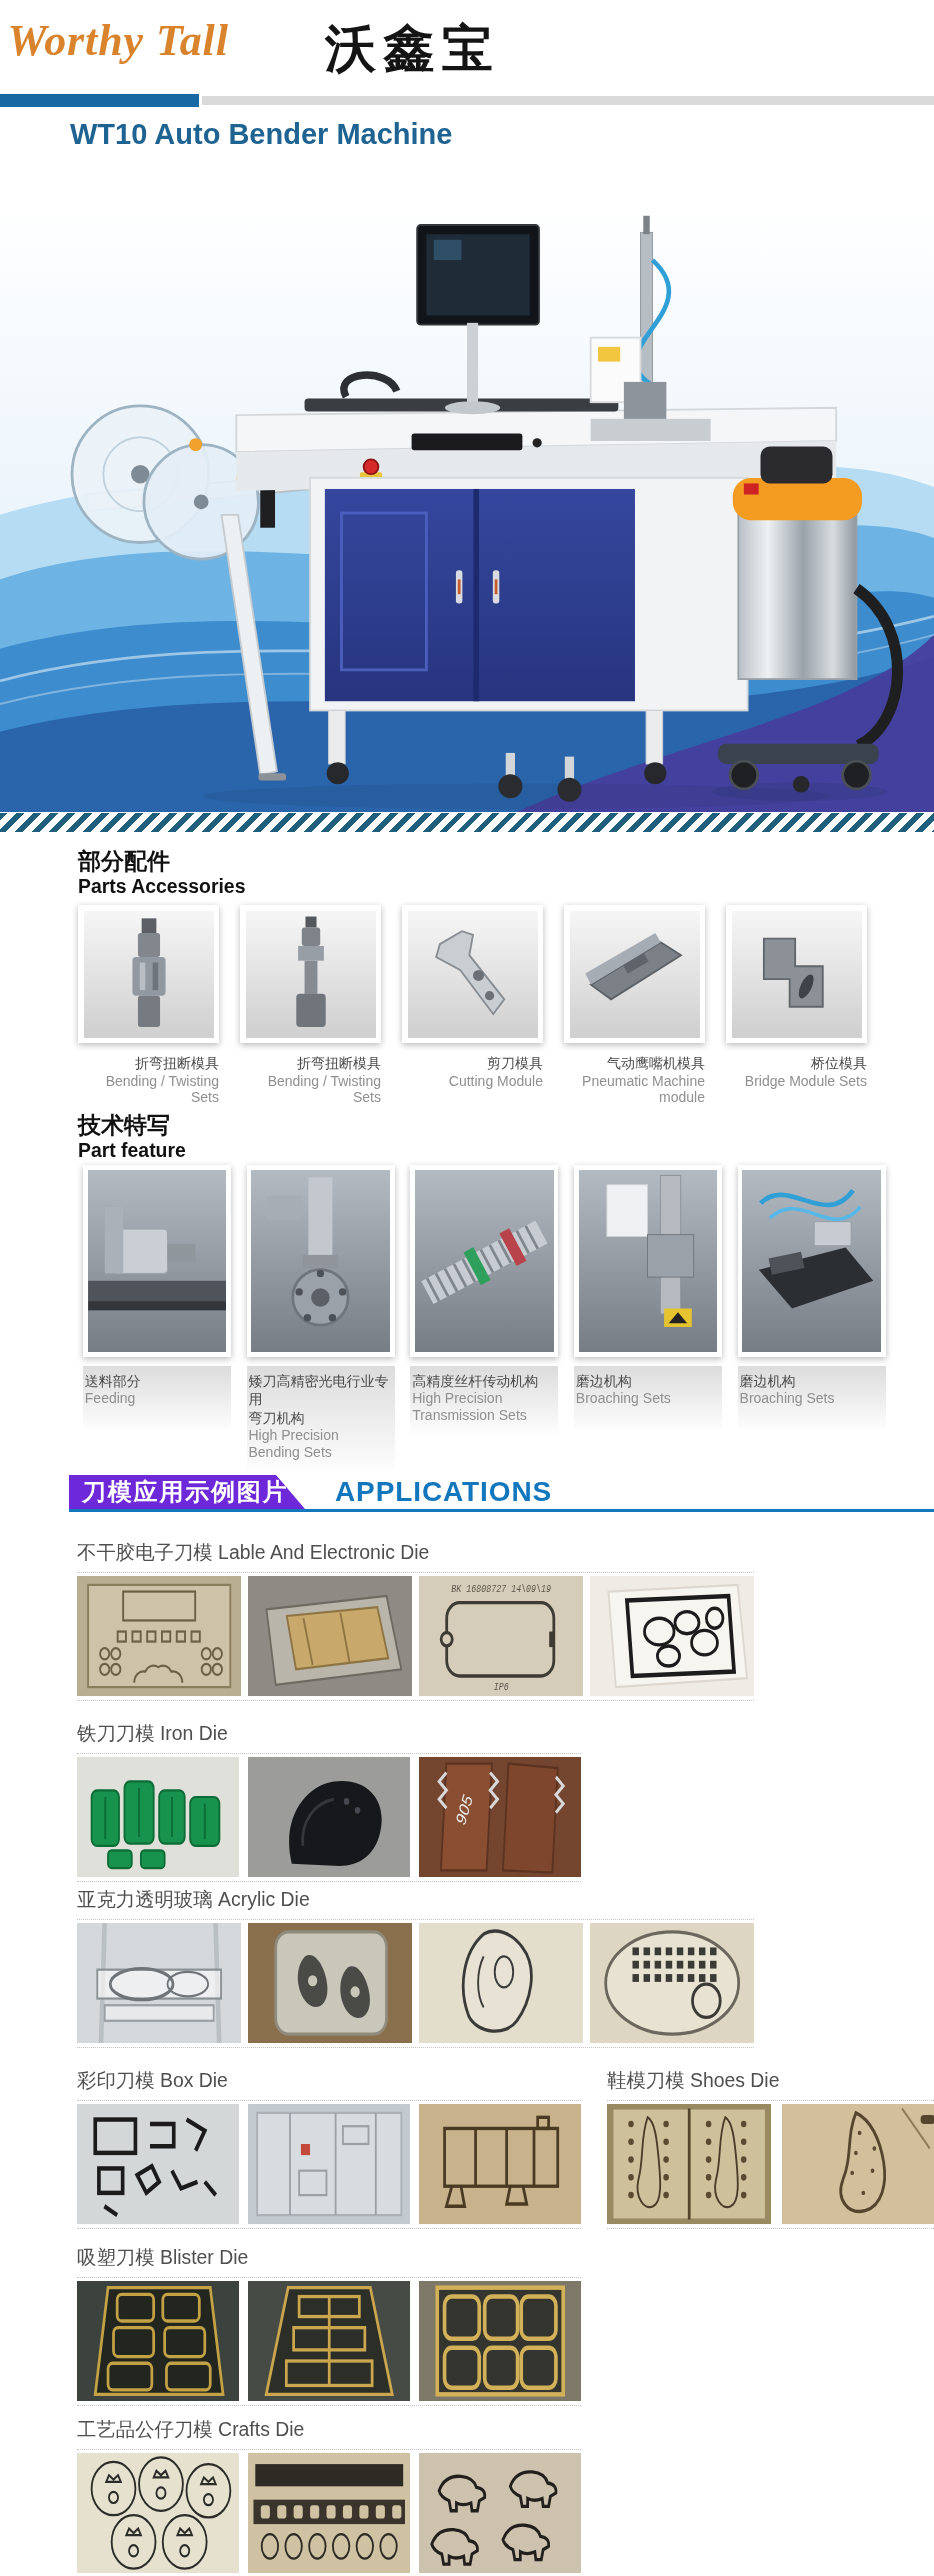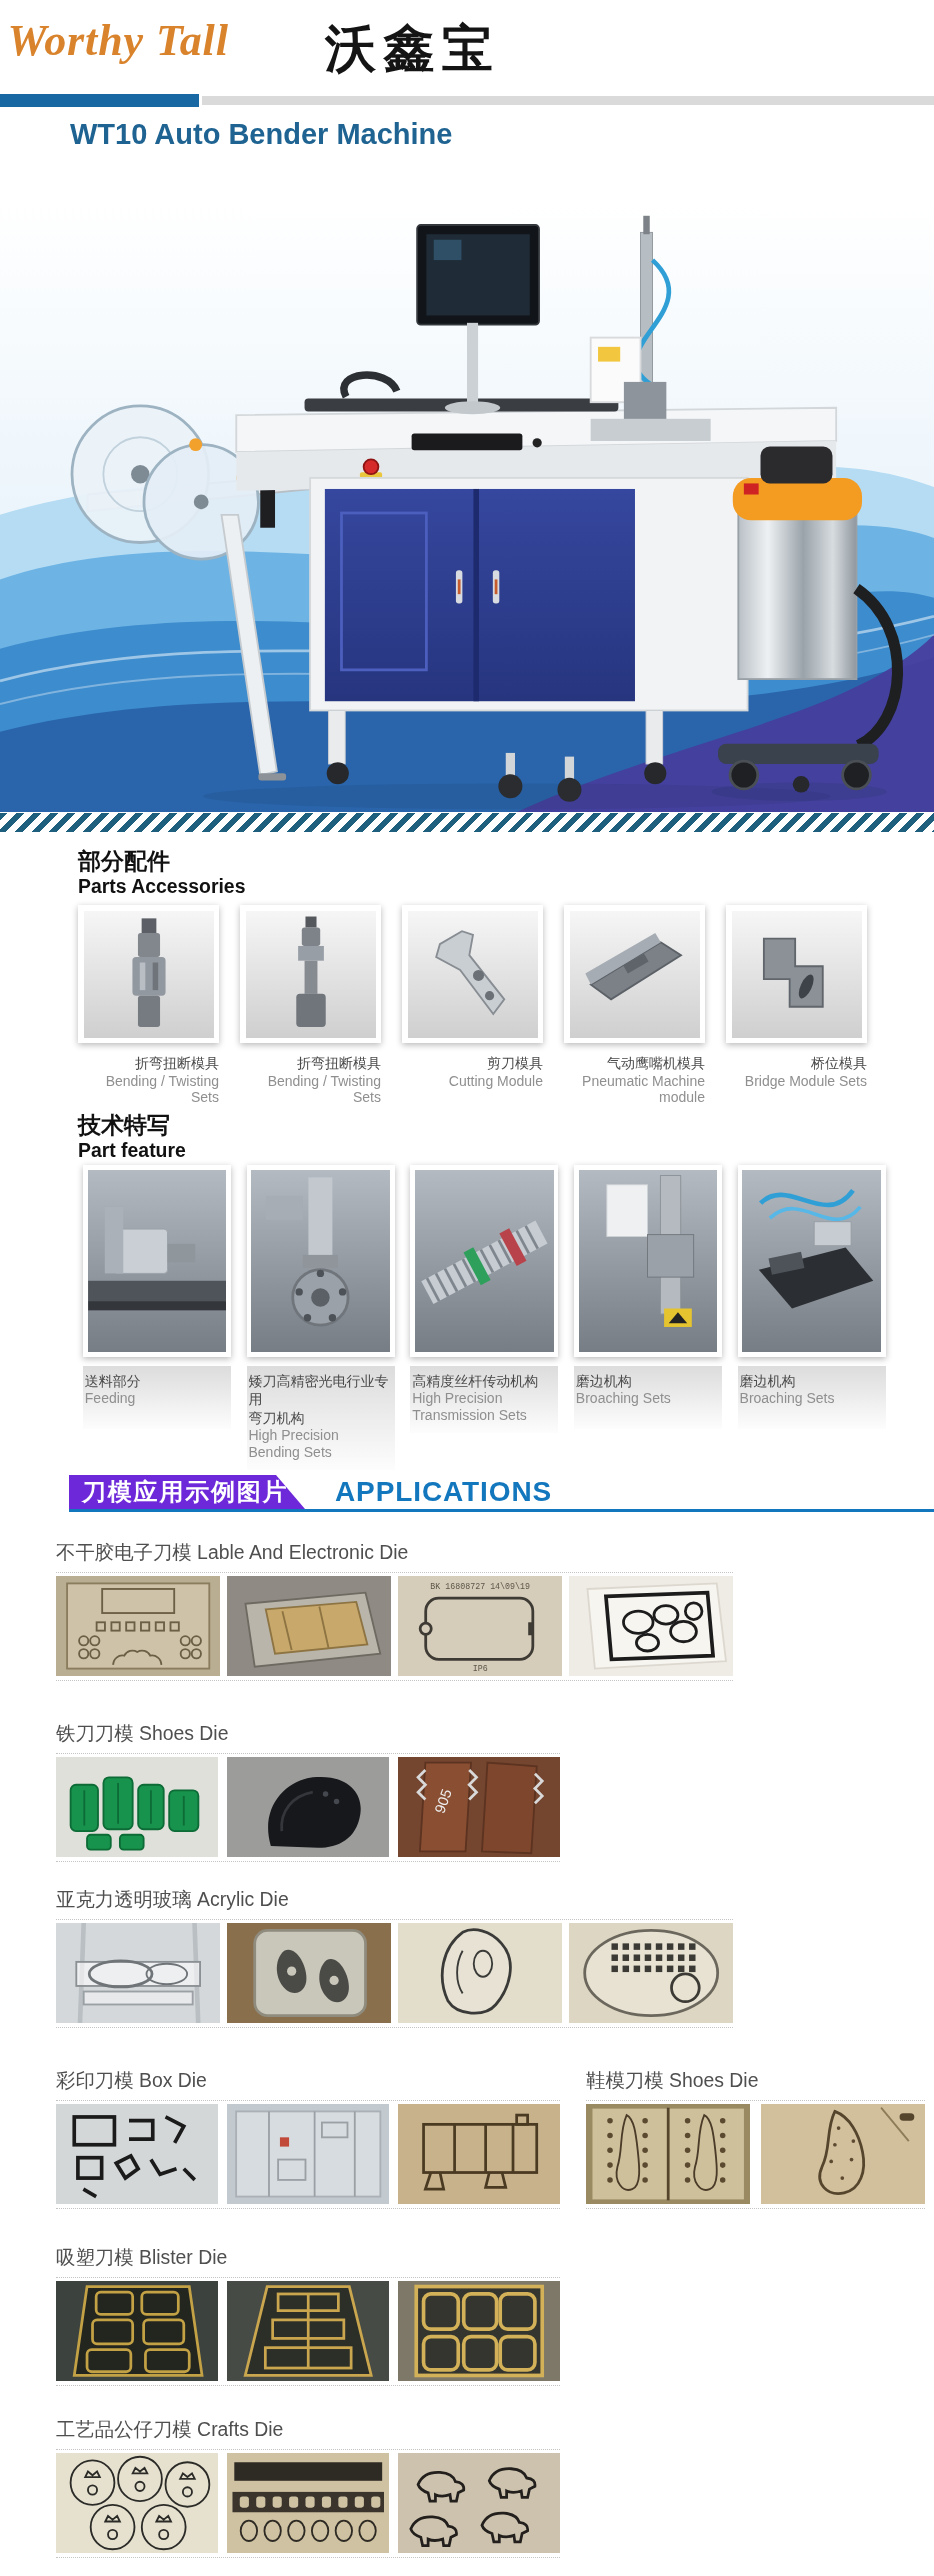--- a/index.html
+++ b/index.html
@@ -41,31 +41,31 @@
            text-align:left;padding:5.5px 1.8px 9.2px;min-height:48px;}
   
   .apps-banner{position:absolute;left:69px;top:1475px;width:865px;height:37px;}
   .banner-flag{position:absolute;left:0;top:0;width:236px;height:34px;background:#6d28d9;
                clip-path:polygon(0 0,207px 0,236px 100%,0 100%);
                color:#fff;font-size:24px;font-weight:bold;line-height:34px;
                padding-left:13px;box-sizing:border-box;letter-spacing:1.8px;}
   .banner-en{position:absolute;left:266px;top:0.9px;font-size:28px;font-weight:bold;color:#1377be;letter-spacing:0.9px;}
   .banner-line{position:absolute;left:0;bottom:0;width:100%;height:2.8px;background:#1377be;}
   
-  .app-row{position:absolute;left:56px;display:flex;gap:26px;}
+  .app-row{position:absolute;left:77px;display:flex;gap:26px;}
   .app-sec{position:relative;}
   .app-sec.cnt4{width:677px;}
   .app-sec.cnt3{width:504px;}
   .app-sec.cnt2{width:339px;}
   .app-title{font-size:19.4px;color:#4f4f4f;margin:0 0 6.5px 0;font-weight:400;line-height:25px;white-space:nowrap;}
   .dots{border-top:1.8px dotted #c4c4c4;height:0;}
   .thumbs{display:flex;gap:6.5px;padding:3.7px 0;}
   .cnt3 .thumbs{gap:8.3px;}
   .cnt2 .thumbs{gap:10.2px;}
-  .thumb{height:100px;flex:1 1 0;overflow:hidden;position:relative;}
+  .thumb{height:120px;flex:1 1 0;overflow:hidden;position:relative;font-style:italic;}
   .thumb svg{width:100%;height:100%;display:block;}
 </style>
 </head>
 <body>
 
 <div class="page">
 
   <div class="logo-en">Worthy Tall</div>
   <div class="logo-cn">沃鑫宝</div>
   <div class="bar-blue"></div>
@@ -409,21 +409,21 @@
                 <circle cx="135" cy="38" r="9"></circle>
               </g>
             </svg>
           </div>
         </div>
         <div class="dots"></div>
       </div>
     </div>
   <div class="app-row" style="top:1721px">
       <div class="app-sec cnt3">
-        <div class="app-title">铁刀刀模 Shoes Die</div>
+        <div class="app-title">铁刀刀模 Iron Die</div>
         <div class="dots"></div>
         <div class="thumbs">
           <div class="thumb">
             <svg viewBox="0 0 178 108" preserveAspectRatio="none" style="background:#dfe0da">
               <g fill="#17934d" stroke="#0d6b36" stroke-width="2">
                 <rect x="16" y="30" width="30" height="50" rx="6"></rect>
                 <rect x="52" y="22" width="32" height="56" rx="6"></rect>
                 <rect x="90" y="30" width="28" height="48" rx="6"></rect>
                 <rect x="124" y="36" width="32" height="44" rx="6"></rect>
                 <rect x="34" y="84" width="26" height="16" rx="4"></rect>

